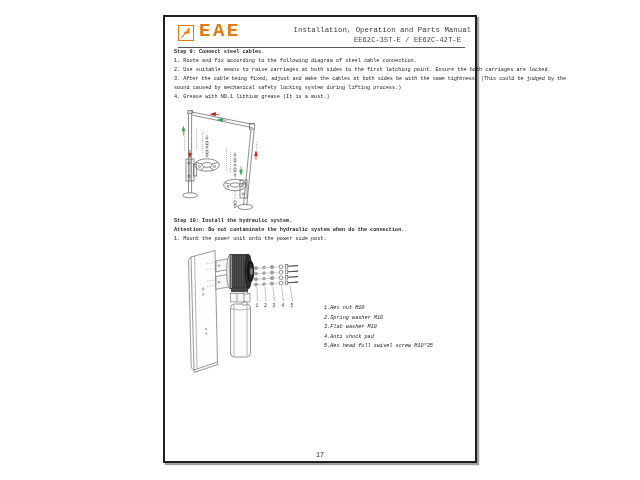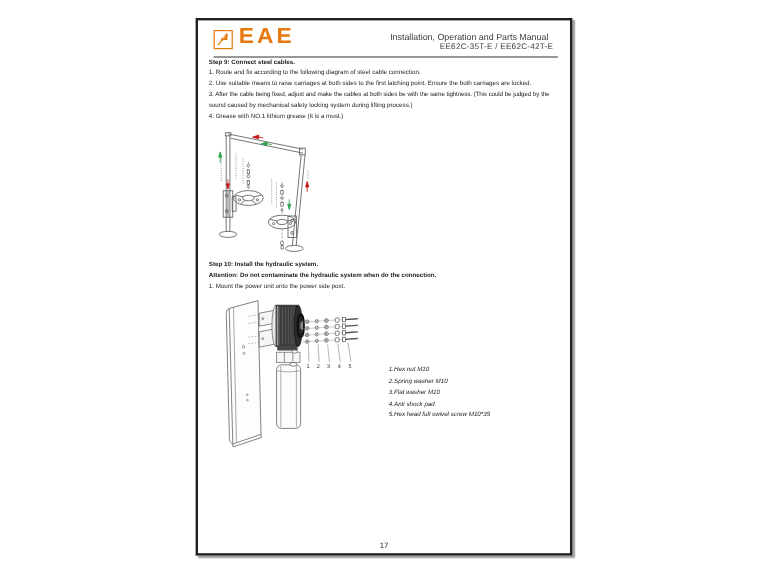--- a/index.html
+++ b/index.html
@@ -1,25 +1,25 @@
 <!DOCTYPE html>
 <html><head>
 <meta charset="utf-8">
 <style>
   html,body{margin:0;padding:0;background:#ffffff;}
   .canvas{position:relative;width:640px;height:480px;background:#ffffff;overflow:hidden;
-          font-family:Liberation Sans, sans-serif;}
+          font-family:Liberation Mono, monospace;}
   .page{position:absolute;left:163px;top:15px;width:314px;height:448px;background:#ffffff;
         border:2px solid #1f1f1f;box-sizing:border-box;box-shadow:2px 2px 1px rgba(80,80,80,.55);}
   
   .logo-box{position:absolute;left:13px;top:8px;width:16px;height:16px;border:1.6px solid #e8790f;
             box-sizing:border-box;background:#fff;}
   .logo-word{position:absolute;left:34px;top:4px;font-size:19px;font-weight:800;color:#e8790f;
              letter-spacing:2.5px;transform:scaleY(.95);transform-origin:top left;}
-  .ht1{position:absolute;right:18px;top:9px;font-size:7.4px;color:#3c3c3c;white-space:nowrap;text-align:right;}
+  .ht1{position:absolute;right:4px;top:9px;font-size:7.4px;color:#3c3c3c;white-space:nowrap;text-align:right;}
   .ht2{position:absolute;right:14px;top:19px;font-size:6.8px;color:#3c3c3c;white-space:nowrap;letter-spacing:.2px;}
   .hrule{position:absolute;left:13px;top:29.5px;width:287px;height:1.2px;background:#555;}
   
   .bt{position:absolute;left:9px;font-size:5.2px;color:#1c1c1c;white-space:nowrap;}
   .bold{font-weight:bold;}
   .tight{letter-spacing:-0.12px;word-spacing:0.25px;}
   
   .fig1{position:absolute;left:12px;top:85px;width:130px;height:114px;}
   .fig2{position:absolute;left:21px;top:228px;width:150px;height:132px;}
   .callout{position:absolute;font-size:4.6px;color:#333;}

